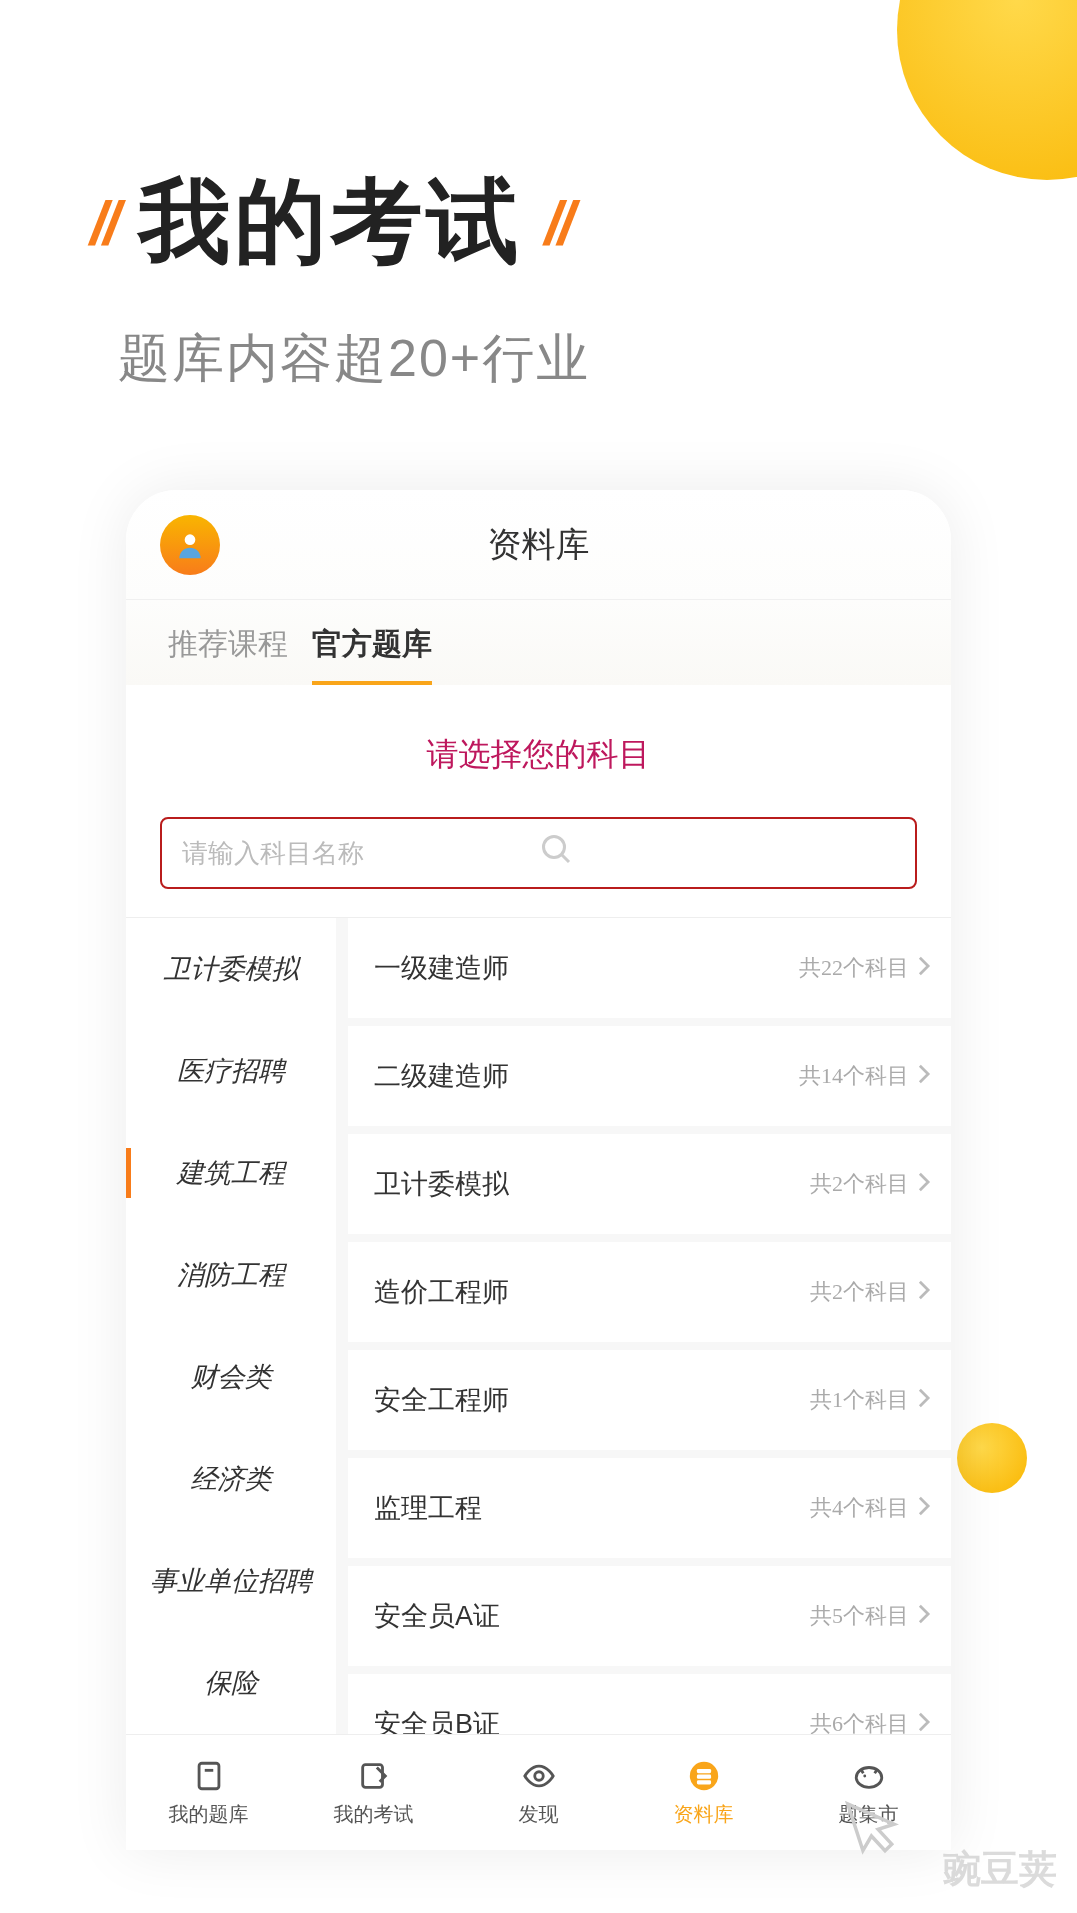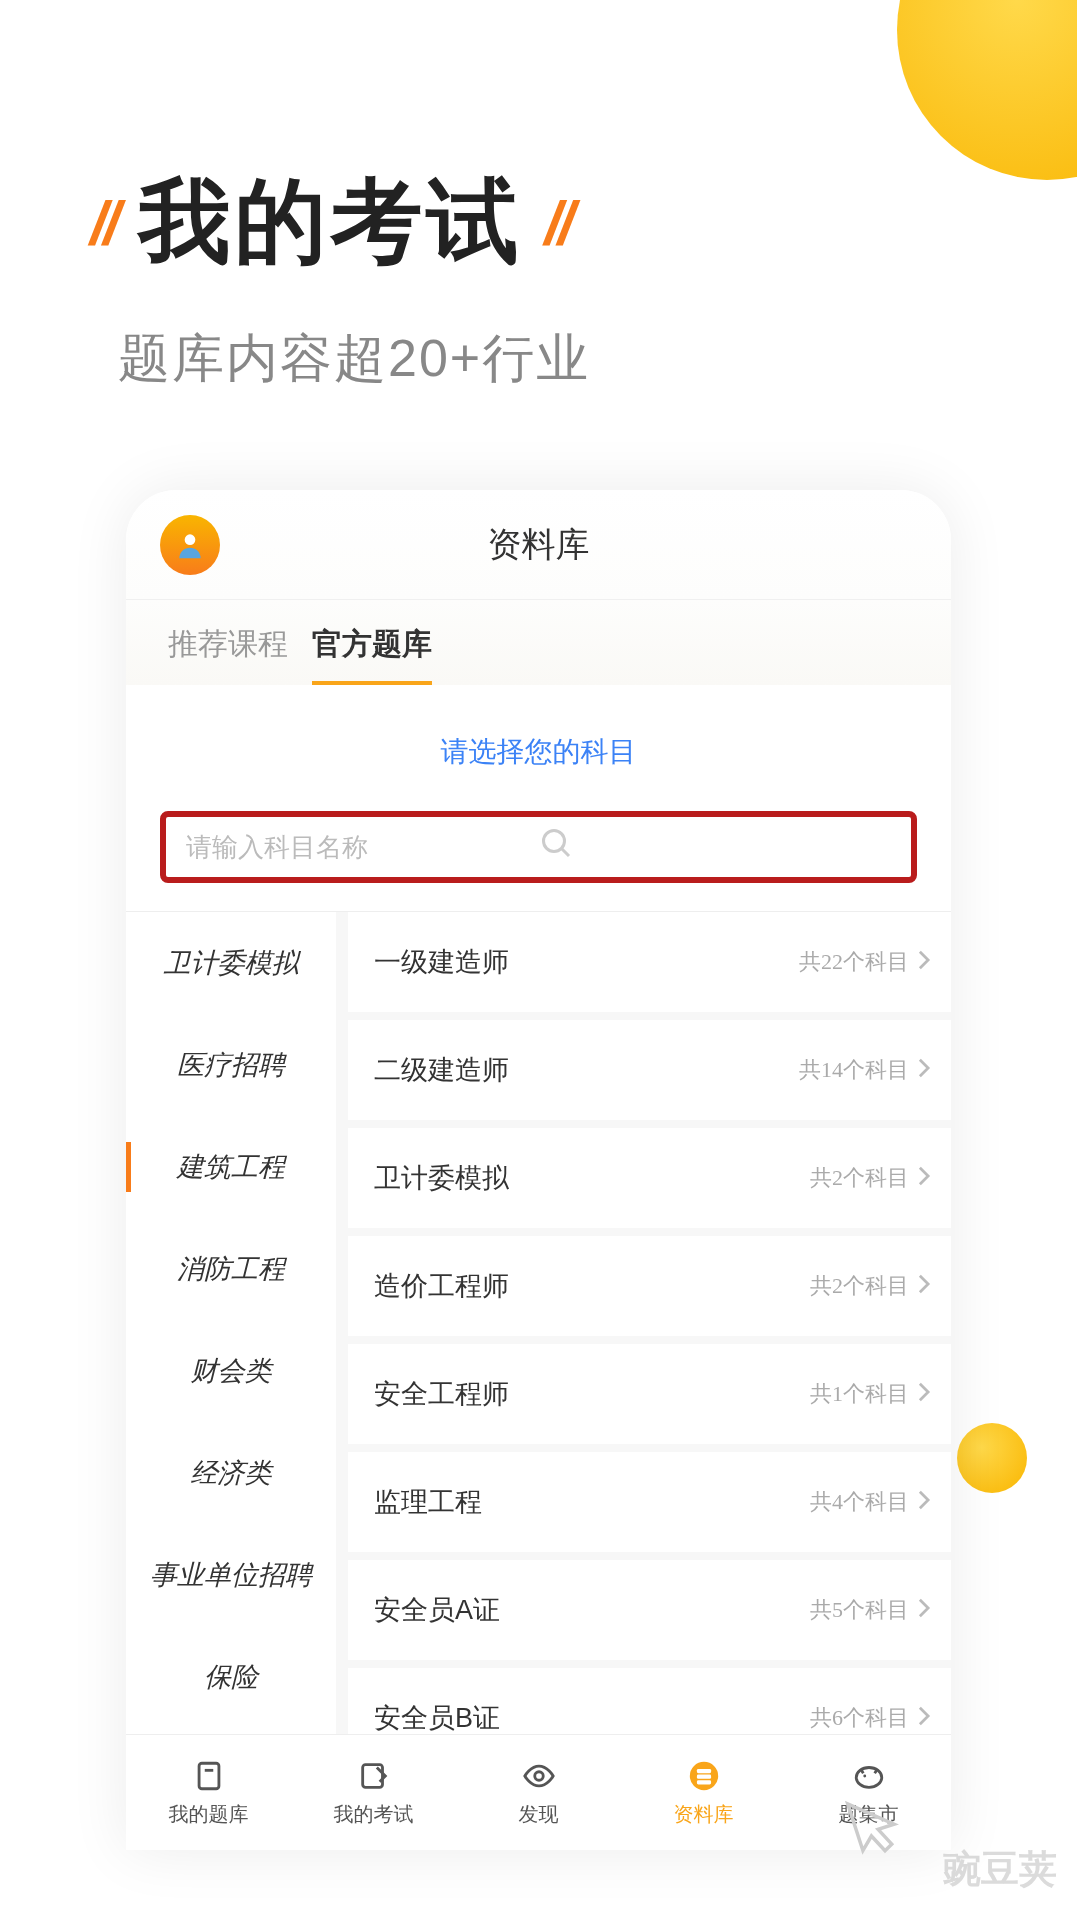--- a/index.html
+++ b/index.html
@@ -117,34 +117,34 @@
       border-bottom: 4px solid transparent;
       font-weight: 500;
     }
     .tab.active {
       color: #333;
       font-weight: 600;
       border-bottom-color: #f9a51a;
     }
     .section-title {
       text-align: center;
-      font-size: 28px;
+      font-size: 32px;
       font-weight: 500;
-      color: #3b82f6;
+      color: #be185d;
       padding: 48px 0 40px;
       background: #fff;
     }
     .search-wrap {
       padding: 0 34px 28px;
       border-bottom: 1px solid #eee;
       background: #fff;
     }
     .search-box {
       height: 72px;
-      border: 6px solid #b91c1c;
+      border: 2px solid #b91c1c;
       border-radius: 8px;
       display: flex;
       align-items: center;
       padding: 0 20px;
     }
     .search-box span {
       flex: 1;
       color: #bbb;
       font-size: 26px;
     }

